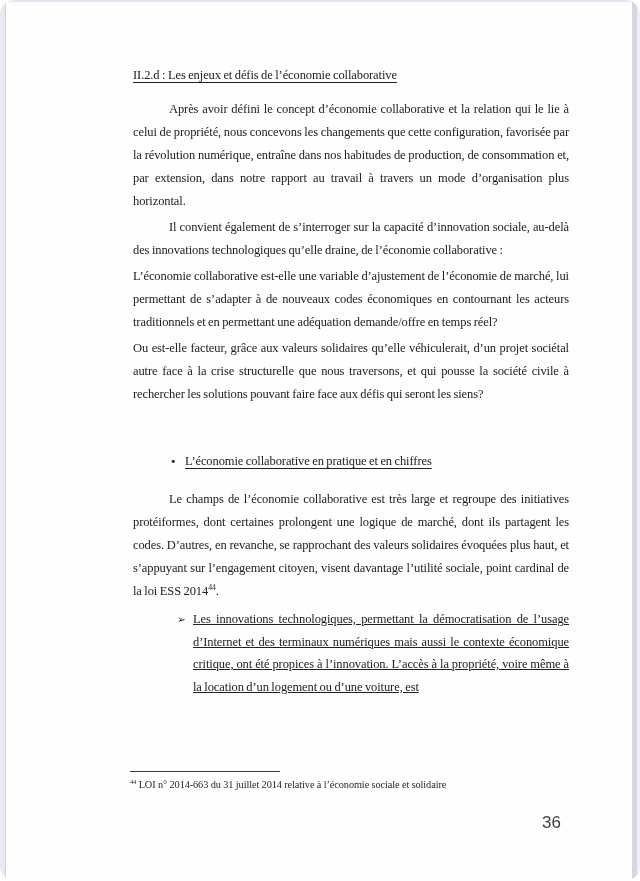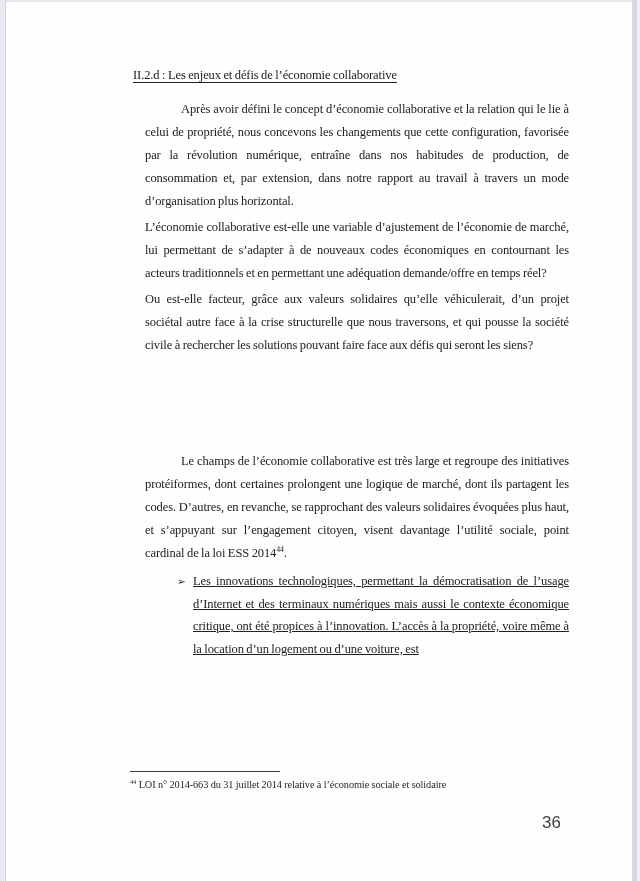--- a/index.html
+++ b/index.html
@@ -1,37 +1,37 @@
 <!DOCTYPE html>
 <html lang="fr"><head>
 <meta charset="utf-8">
 <style>
   html,body{margin:0;padding:0;background:#ffffff;}
   .viewport{
     position:relative;width:640px;height:881px;overflow:hidden;
-    background:#fefefe;font-family:"Liberation Serif", serif;color:#212121;
+    background:#fefefe;font-family:"Liberation Serif", serif;color:#212121;border-radius:15px;
   }
   .edge-top{position:absolute;top:0;left:0;right:0;height:2px;background:#e4e5ef;}
   .edge-left{position:absolute;top:0;left:0;bottom:0;width:5px;background:#e9e9f0;border-right:1px solid #d2d2dc;}
   .edge-right{position:absolute;top:0;right:0;bottom:0;width:8px;background:#f0f1f6;}
   .edge-right-inner{position:absolute;top:0;right:3px;bottom:0;width:5px;background:#d7d7e1;}
 
   .content{
     position:absolute;left:133px;width:436px;
     font-size:12.5px;line-height:23px;text-align:justify;
     letter-spacing:-0.1px;word-spacing:-0.5px;
   }
   .group-a{top:64px;}
   .group-b{top:450px;}
 
   .heading{
     text-decoration:underline;text-underline-offset:3px;
     margin:0 0 11px 0;text-align:left;white-space:nowrap;
   }
-  p{margin:0 0 3px 12px;}
+  p{margin:0 0 3px 0;}
   p.indent{text-indent:36px;}
 
   .bullet-row{margin:0 0 15px 37px;text-align:left;line-height:23px;}
   .bullet-glyph{display:inline-block;width:15px;font-family:"DejaVu Sans",sans-serif;font-size:11px;}
   .bullet-text{text-decoration:underline;text-underline-offset:3px;}
 
   .arrow-item{display:flex;margin:5px 0 0 44px;line-height:22.5px;}
   .arrow-glyph{flex:0 0 16px;font-family:"DejaVu Sans",sans-serif;font-size:10.5px;line-height:22.5px;}
   .arrow-text{flex:1;text-align:justify;text-decoration:underline;}
 
@@ -51,25 +51,29 @@
 
 <div class="viewport">
   <div class="edge-top"></div>
   <div class="edge-left"></div>
   <div class="edge-right"></div>
   <div class="edge-right-inner"></div>
 
   <div class="content group-a">
     <div class="heading">II.2.d : Les enjeux et défis de l’économie collaborative</div>
     <p class="indent">Après avoir défini le concept d’économie collaborative et la relation qui le lie à celui de propriété, nous concevons les changements que cette configuration, favorisée par la révolution numérique, entraîne dans nos habitudes de production, de consommation et, par extension, dans notre rapport au travail à travers un mode d’organisation plus horizontal.</p>
+    <p class="indent">Il convient également de s’interroger sur la capacité d’innovation sociale, au-delà des innovations technologiques qu’elle draine, de l’économie collaborative :</p>
     <p>L’économie collaborative est-elle une variable d’ajustement de l’économie de marché, lui permettant de s’adapter à de nouveaux codes économiques en contournant les acteurs traditionnels et en permettant une adéquation demande/offre en temps réel?</p>
     <p>Ou est-elle facteur, grâce aux valeurs solidaires qu’elle véhiculerait, d’un projet sociétal autre face à la crise structurelle que nous traversons, et qui pousse la société civile à rechercher les solutions pouvant faire face aux défis qui seront les siens?</p>
   </div>
 
   <div class="content group-b">
+    <div class="bullet-row">
+      <span class="bullet-glyph">•</span><span class="bullet-text">L’économie collaborative en pratique et en chiffres</span>
+    </div>
     <p class="indent"><span>Le champs de l’économie collaborative est très large et regroupe des initiatives protéiformes, dont certaines prolongent une logique de marché, dont ils partagent les codes. D’autres, en revanche, se rapprochant des valeurs solidaires évoquées plus haut, et s’appuyant sur l’engagement citoyen, visent davantage l’utilité sociale, point cardinal de la loi ESS 2014</span><sup>44</sup><span>.</span></p>
     <div class="arrow-item">
       <span class="arrow-glyph">➢</span>
       <span class="arrow-text">Les innovations technologiques, permettant la démocratisation de l’usage d’Internet et des terminaux numériques mais aussi le contexte économique critique, ont été propices à l’innovation. L’accès à la propriété, voire même à la location d’un logement ou d’une voiture, est</span>
     </div>
   </div>
 
   <div class="footnote">
     <div class="footnote-rule"></div>
     <div class="footnote-text-row"><sup>44</sup> <span>LOI n° 2014-663 du 31 juillet 2014 relative à l’économie sociale et solidaire</span></div>

